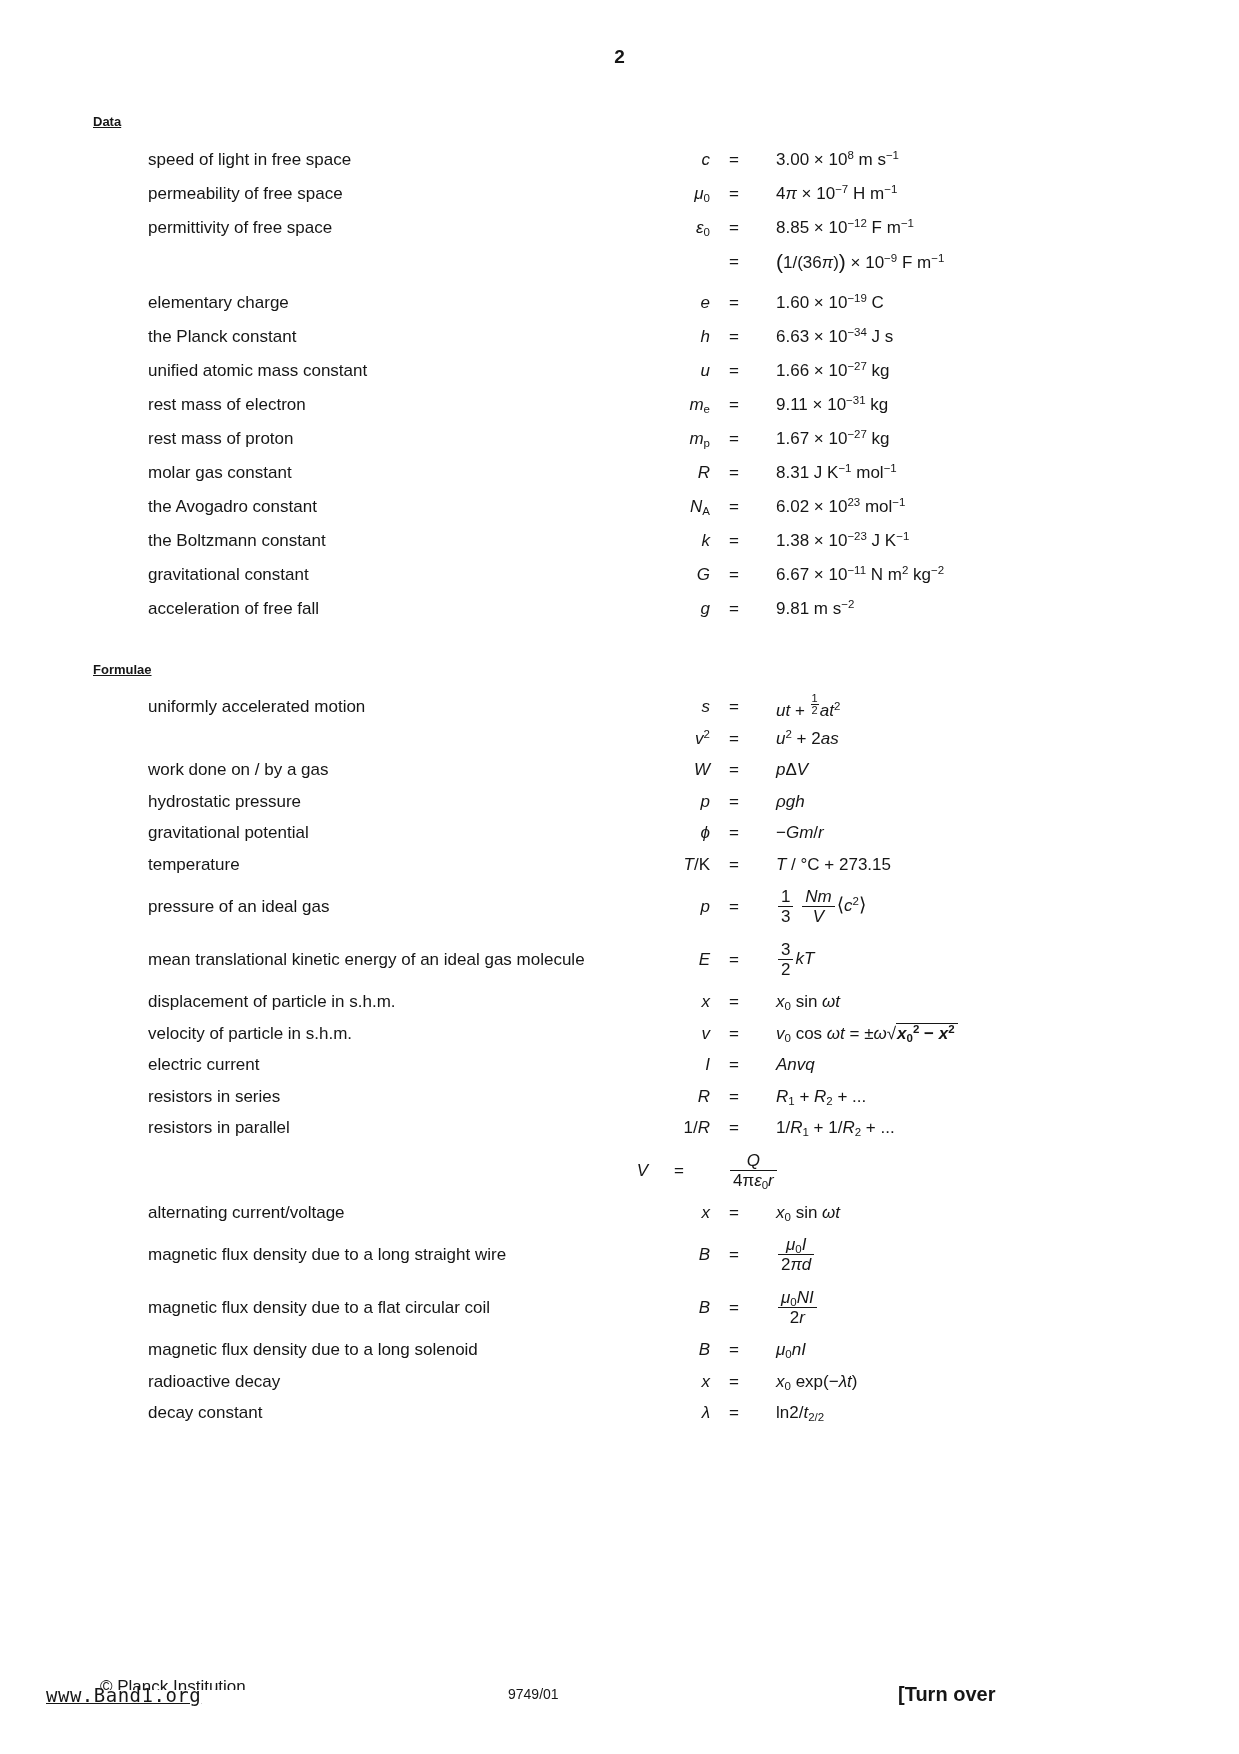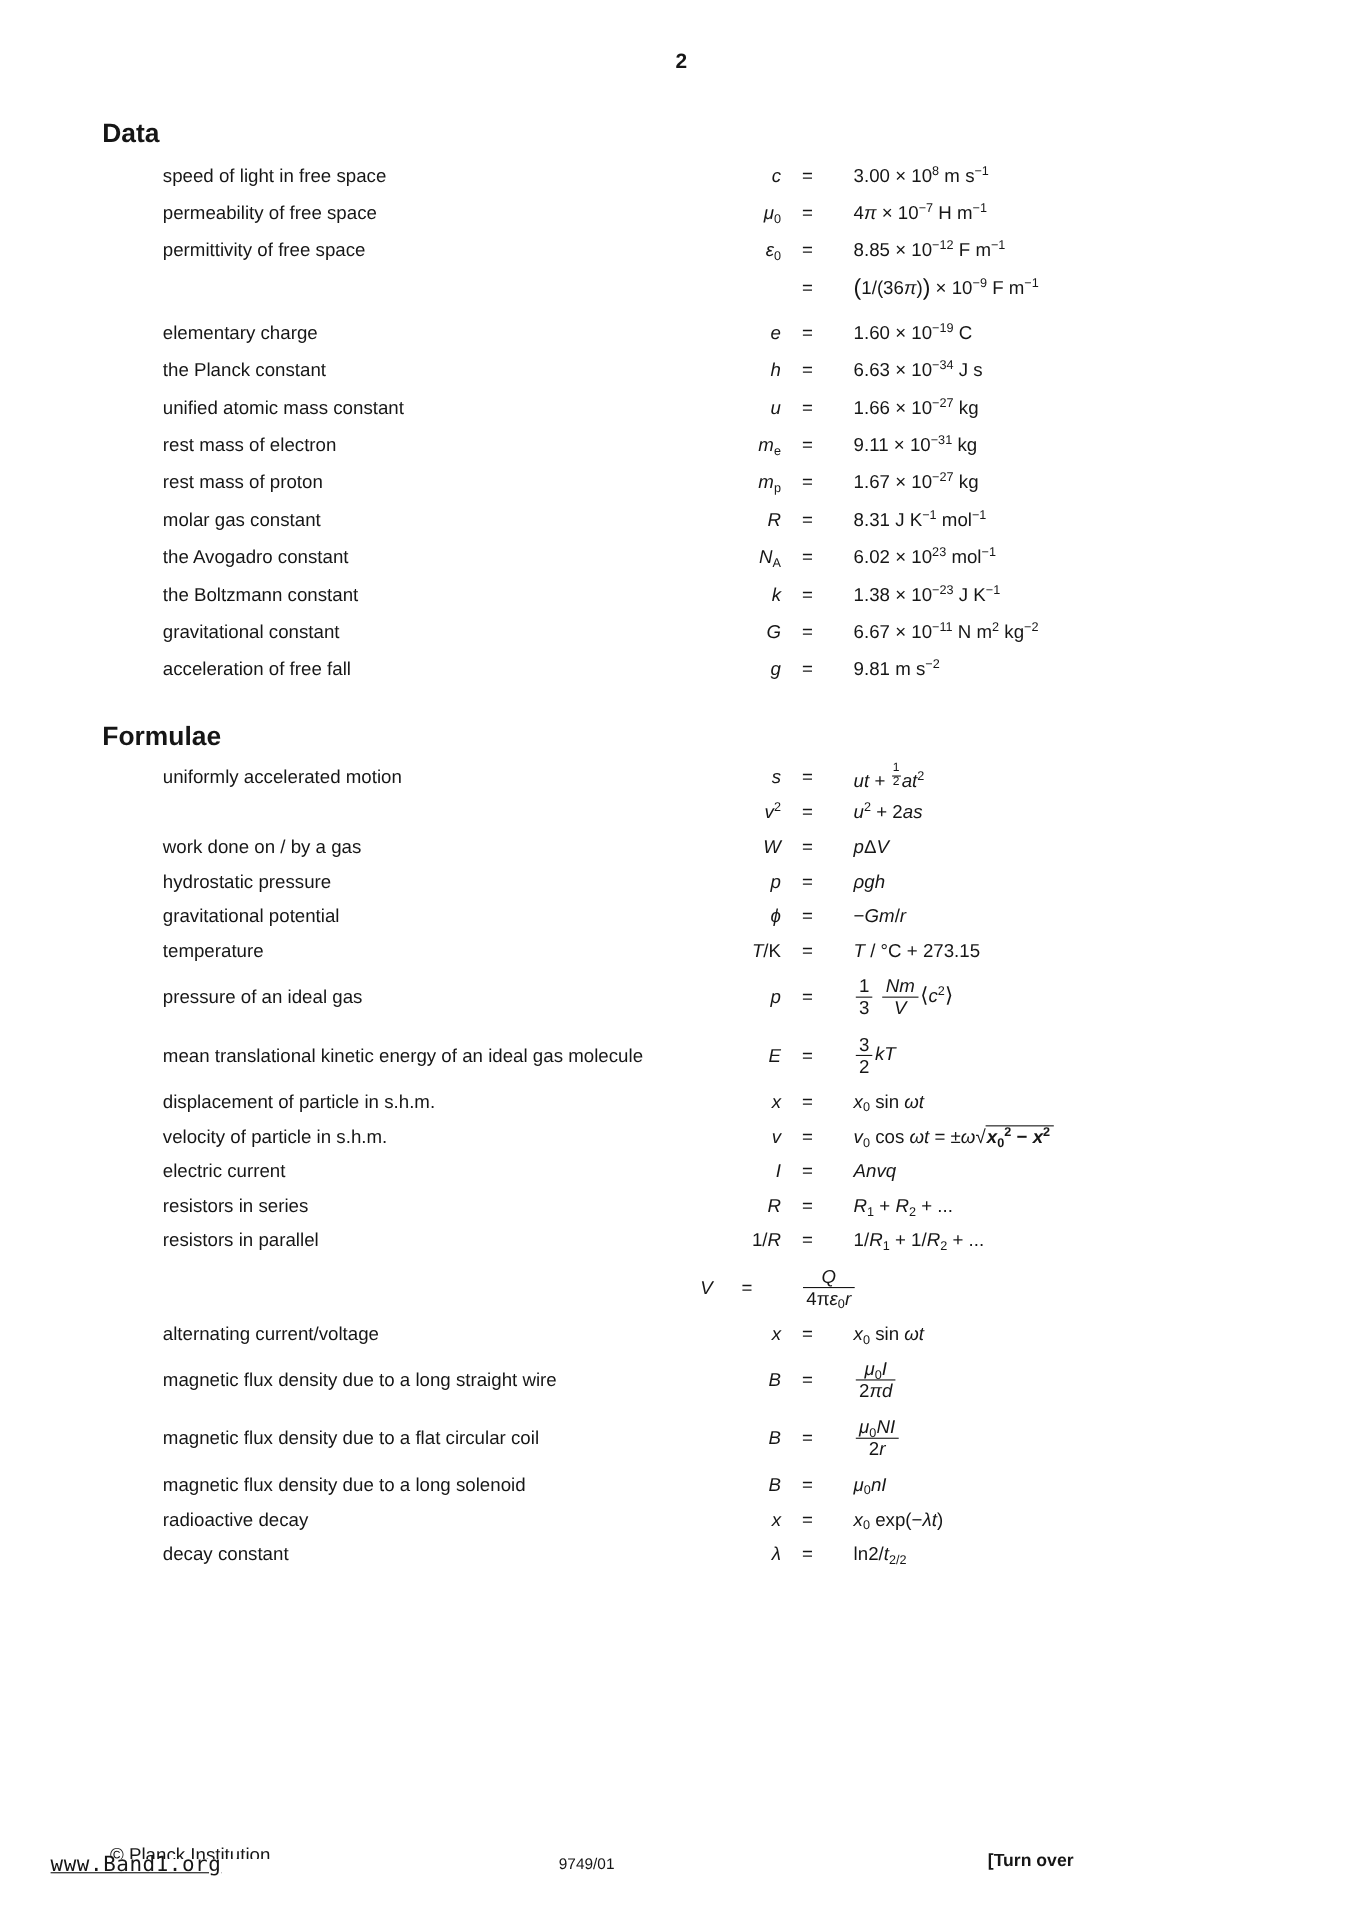--- a/index.html
+++ b/index.html
@@ -10,22 +10,22 @@
     font-family:"Liberation Sans", sans-serif;
     color:#161616;
     overflow:hidden;
   }
   .page-number {
     position:absolute; top:46px; left:0; right:0;
     text-align:center; font-size:19px; font-weight:bold;
   }
   .content { position:absolute; top:112px; left:0; right:0; }
   .section-heading {
-    font-size:24px; font-weight:bold;
-    margin:0 0 0 93px; line-height:20px;
+    font-size:13px; font-weight:bold;
+    margin:0 0 0 93px; line-height:20px;text-decoration:underline;
   }
   .section-heading.formulae { margin-top:34px; }
   .rows { margin:11px 60px 0 148px; }
   .row {
     display:grid;
     grid-template-columns: 500px 62px 48px auto;
     align-items:center;
     min-height:34px;
     font-size:17px;
     line-height:1.25;
@@ -64,21 +64,21 @@
   .footer-watermark {
     position:absolute; left:46px; top:1684px;
     font-family:"DejaVu Sans Mono", monospace;
     font-size:19px; letter-spacing:0.5px;text-decoration:underline;
   }
   .footer-code {
     position:absolute; left:508px; top:1686px; font-size:14px;
   }
   .footer-turnover {
     position:absolute; left:898px; top:1683px;
-    font-size:16px; font-weight:bold;
+    font-size:20px; font-weight:bold;
   }
 </style>
 </head>
 <body>
 
 <div class="sheet">
   <div class="page-number">2</div>
 
   <div class="content">
     <h2 class="section-heading">Data</h2>

